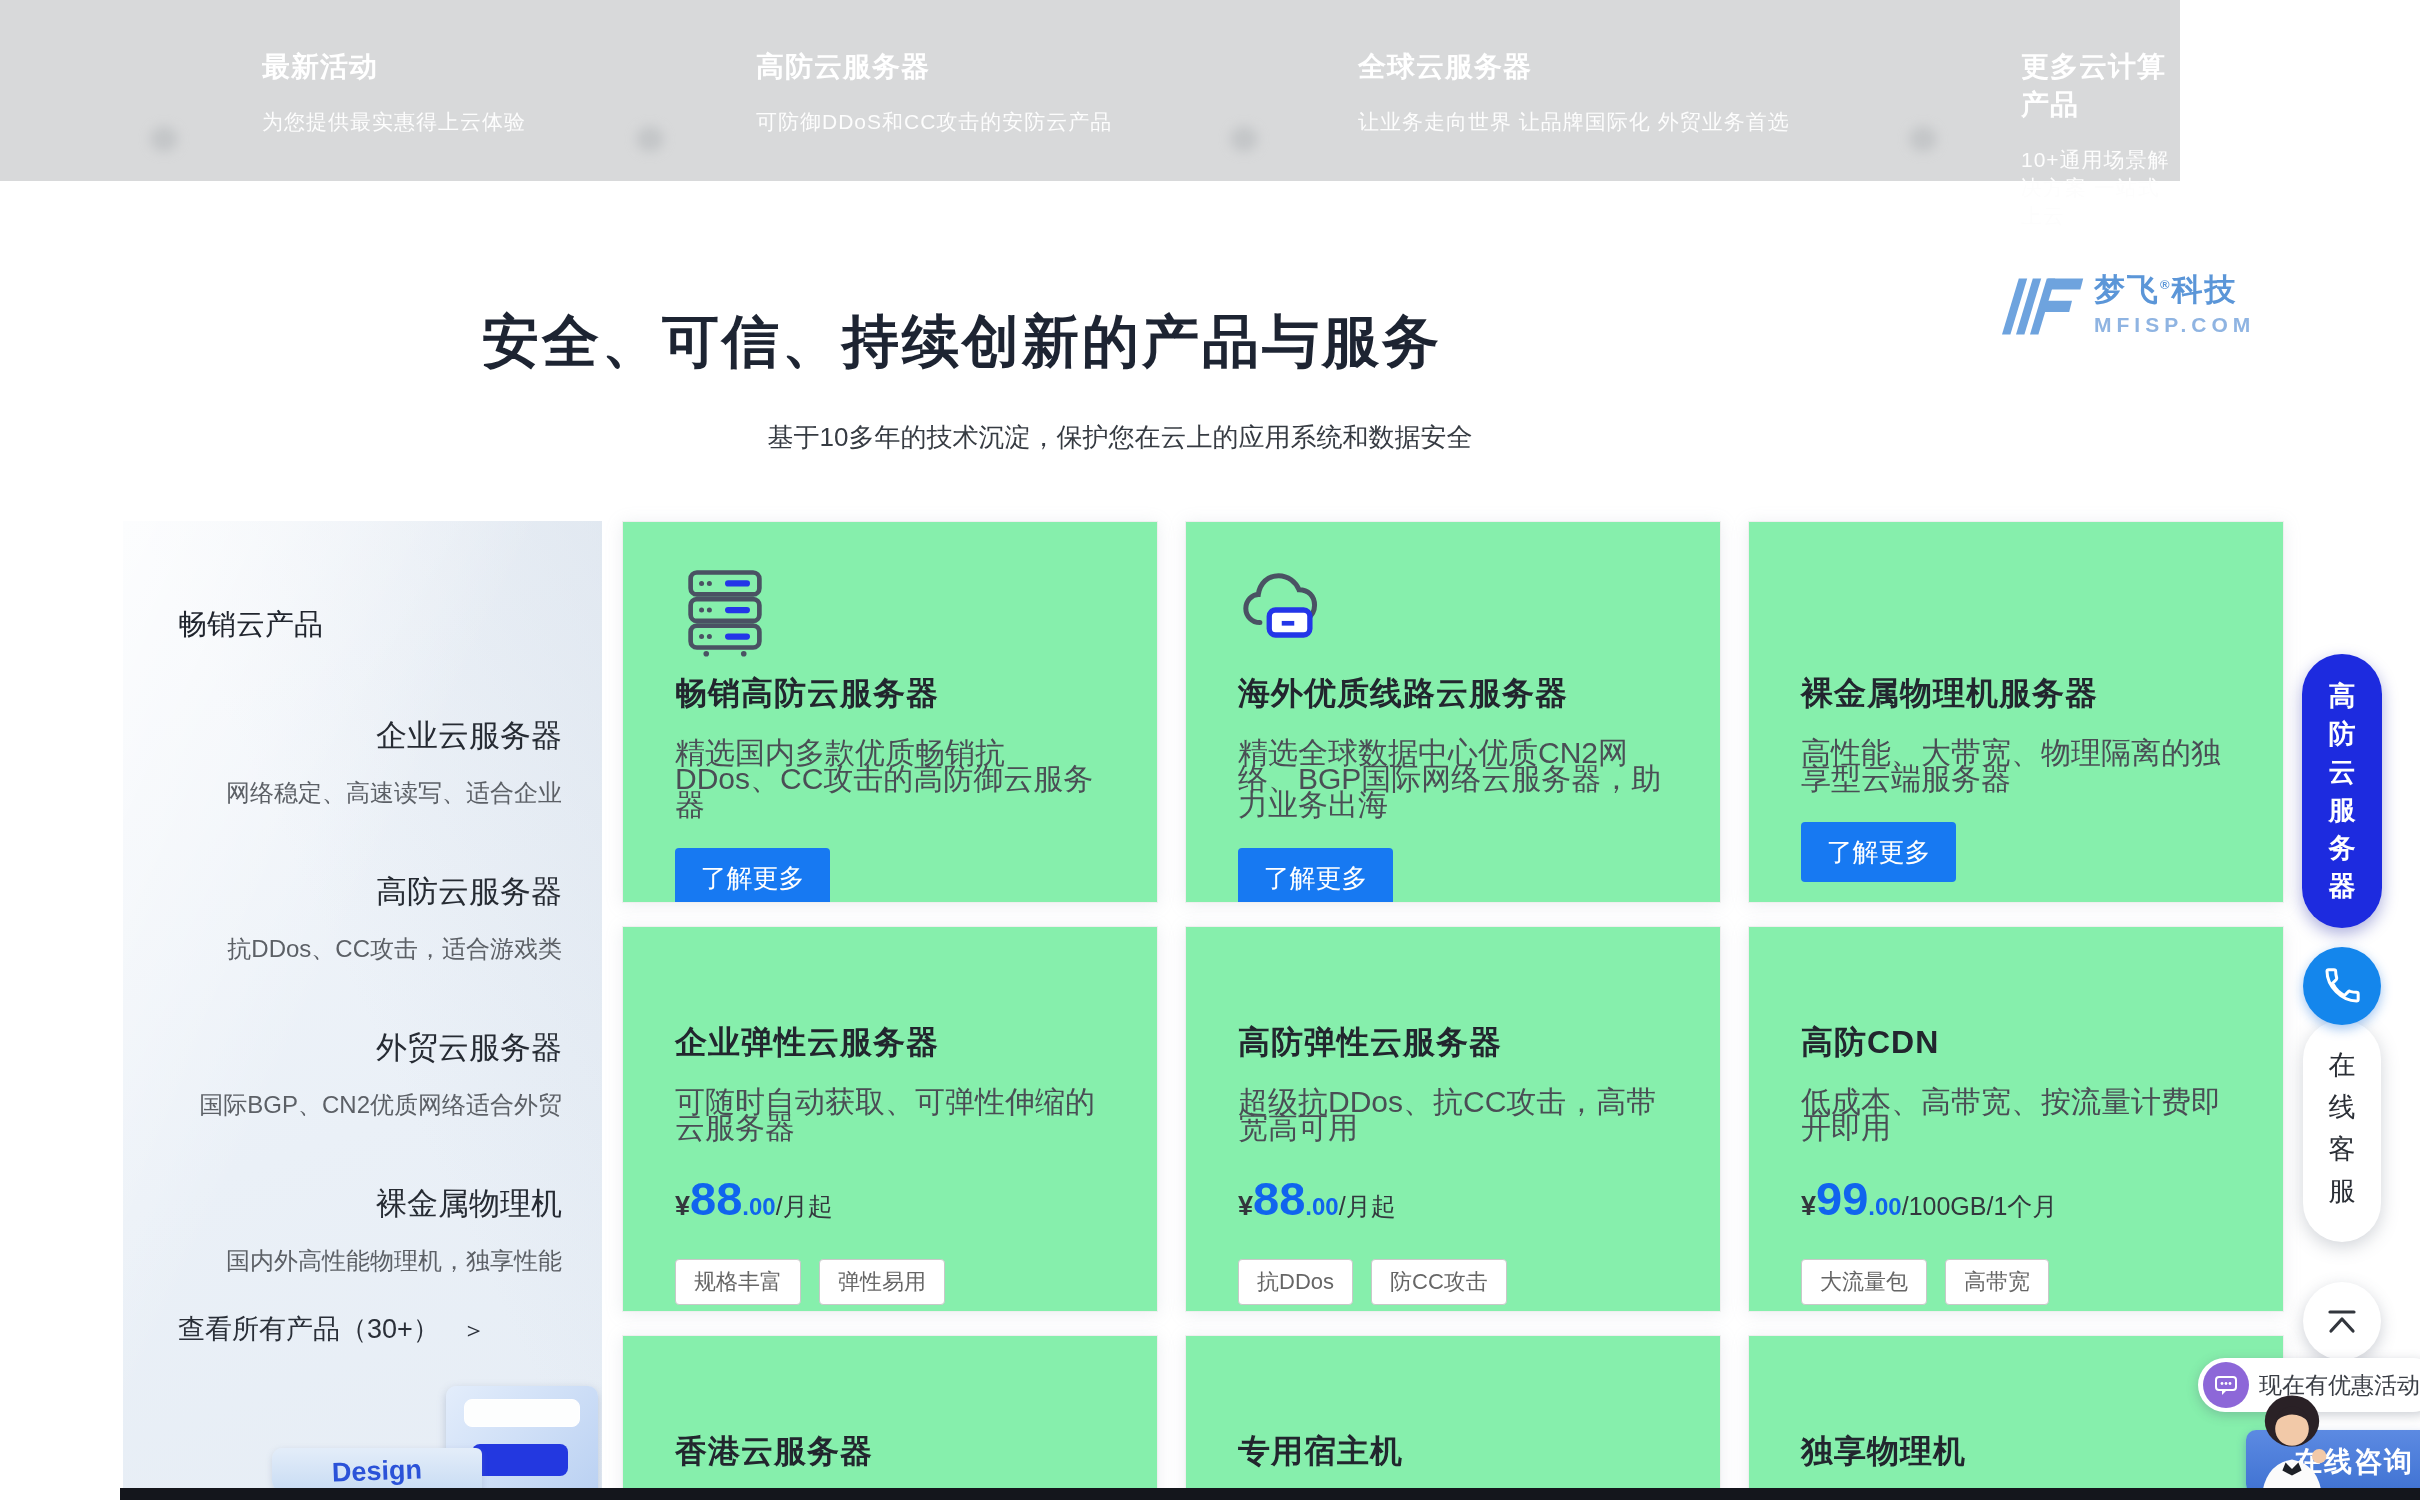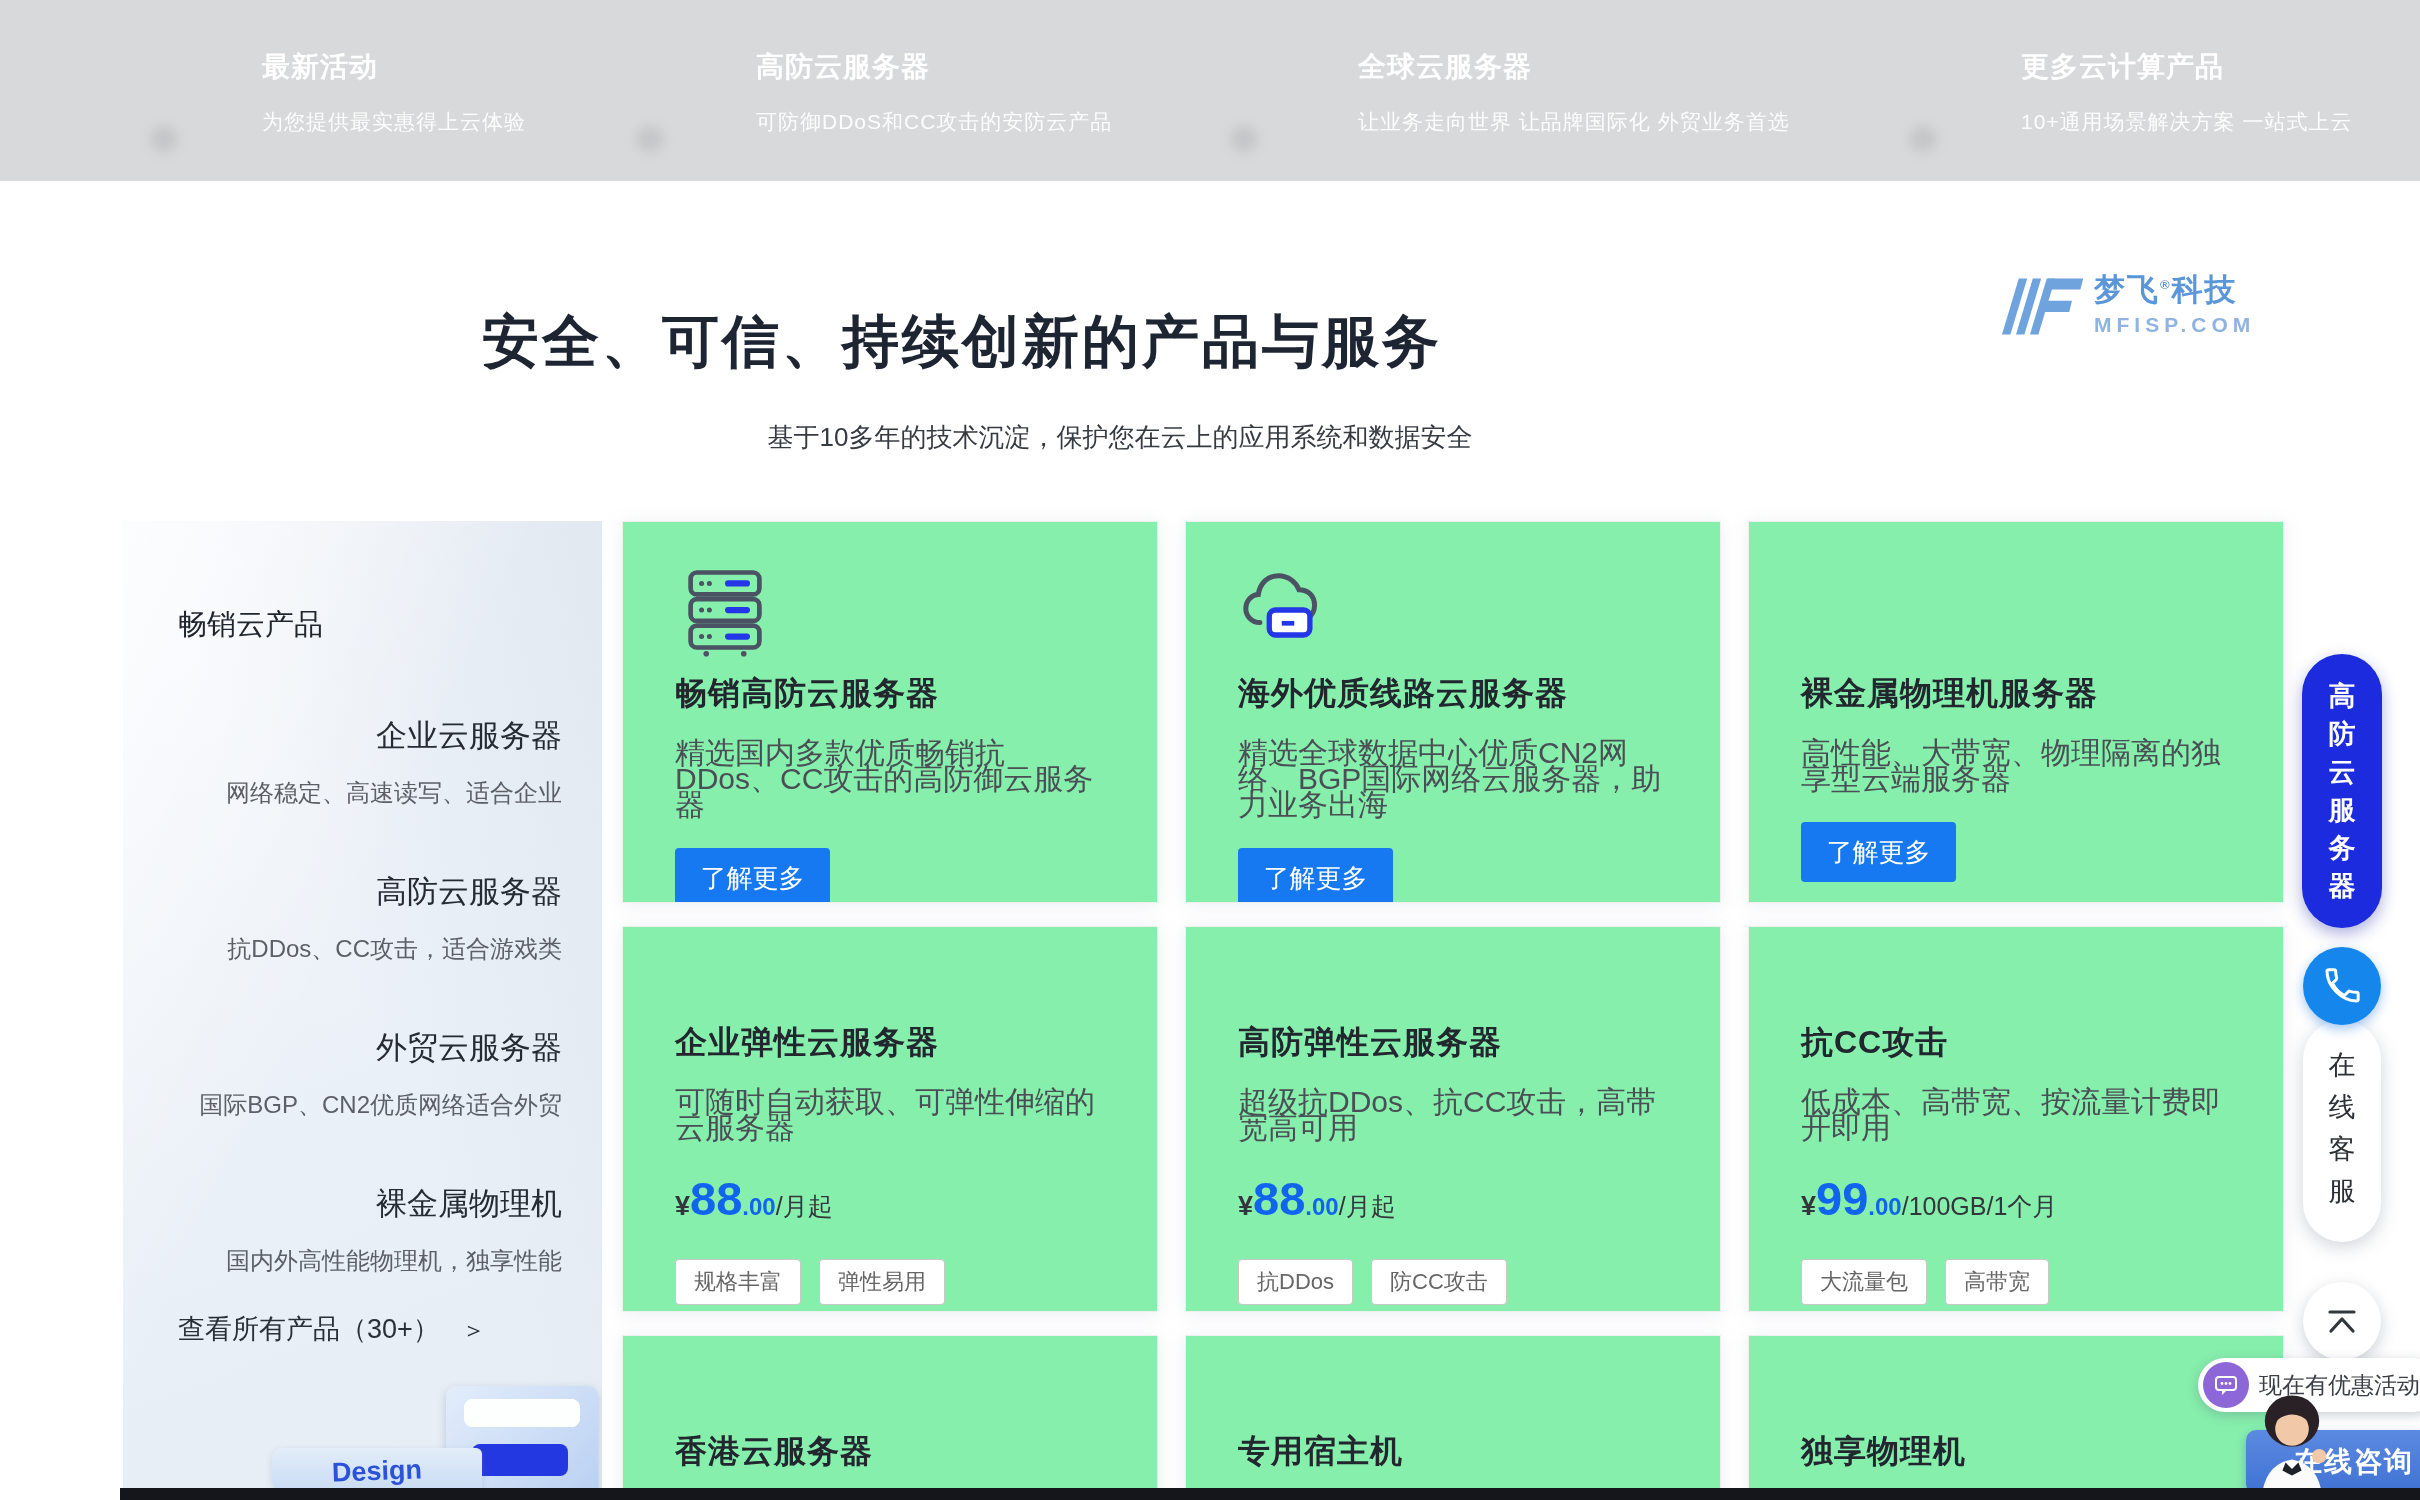--- a/index.html
+++ b/index.html
@@ -1,20 +1,20 @@
 <!DOCTYPE html>
 <html><head>
 <meta charset="utf-8">
 <style>
   * { margin:0; padding:0; box-sizing:border-box; }
   html,body { width:2420px; height:1500px; overflow:hidden; background:#fff;
     font-family:"Liberation Sans", sans-serif; position:relative; }
 
   
-  .topbar { position:absolute; left:0; top:0; width:2420px; height:181px; background:#d8d9da; }
+  .topbar { position:absolute; left:0; top:0; width:2180px; height:181px; background:#d8d9da; }
   .topbar-col { position:absolute; top:48px; color:#fff; }
   .tb-title { font-size:28px; font-weight:bold; letter-spacing:1px; }
   .tb-sub { font-size:21px; margin-top:22px; color:#fdfdfd; letter-spacing:1px; }
   .tb-dot { position:absolute; top:126px; width:28px; height:26px; border-radius:50%;
     background:#b4b7ba; filter:blur(6px); opacity:.55; }
 
   
   .logo { position:absolute; left:2002px; top:268px; width:280px; height:96px; display:flex; align-items:flex-start; }
   .logo-mark { width:84px; height:74px; flex:0 0 auto; }
   .logo-txt { margin-left:8px; padding-top:6px; }
@@ -249,21 +249,21 @@
       <div class="card-desc">超级抗DDos、抗CC攻击，高带宽高可用</div>
       <div class="price-row">
         <span class="price-cur">¥</span>
         <span class="price-int">88</span>
         <span class="price-dec">.00</span>
         <span class="price-suffix">/月起</span>
       </div>
       <div class="tags-row"><span class="tag">抗DDos</span><span class="tag">防CC攻击</span></div>
     </article>
     <article class="card no-icon">
-      <div class="card-title">抗CC攻击</div>
+      <div class="card-title">高防CDN</div>
       <div class="card-desc">低成本、高带宽、按流量计费即开即用</div>
       <div class="price-row">
         <span class="price-cur">¥</span>
         <span class="price-int">99</span>
         <span class="price-dec">.00</span>
         <span class="price-suffix">/100GB/1个月</span>
       </div>
       <div class="tags-row"><span class="tag">大流量包</span><span class="tag">高带宽</span></div>
     </article>
     <article class="card no-icon">

